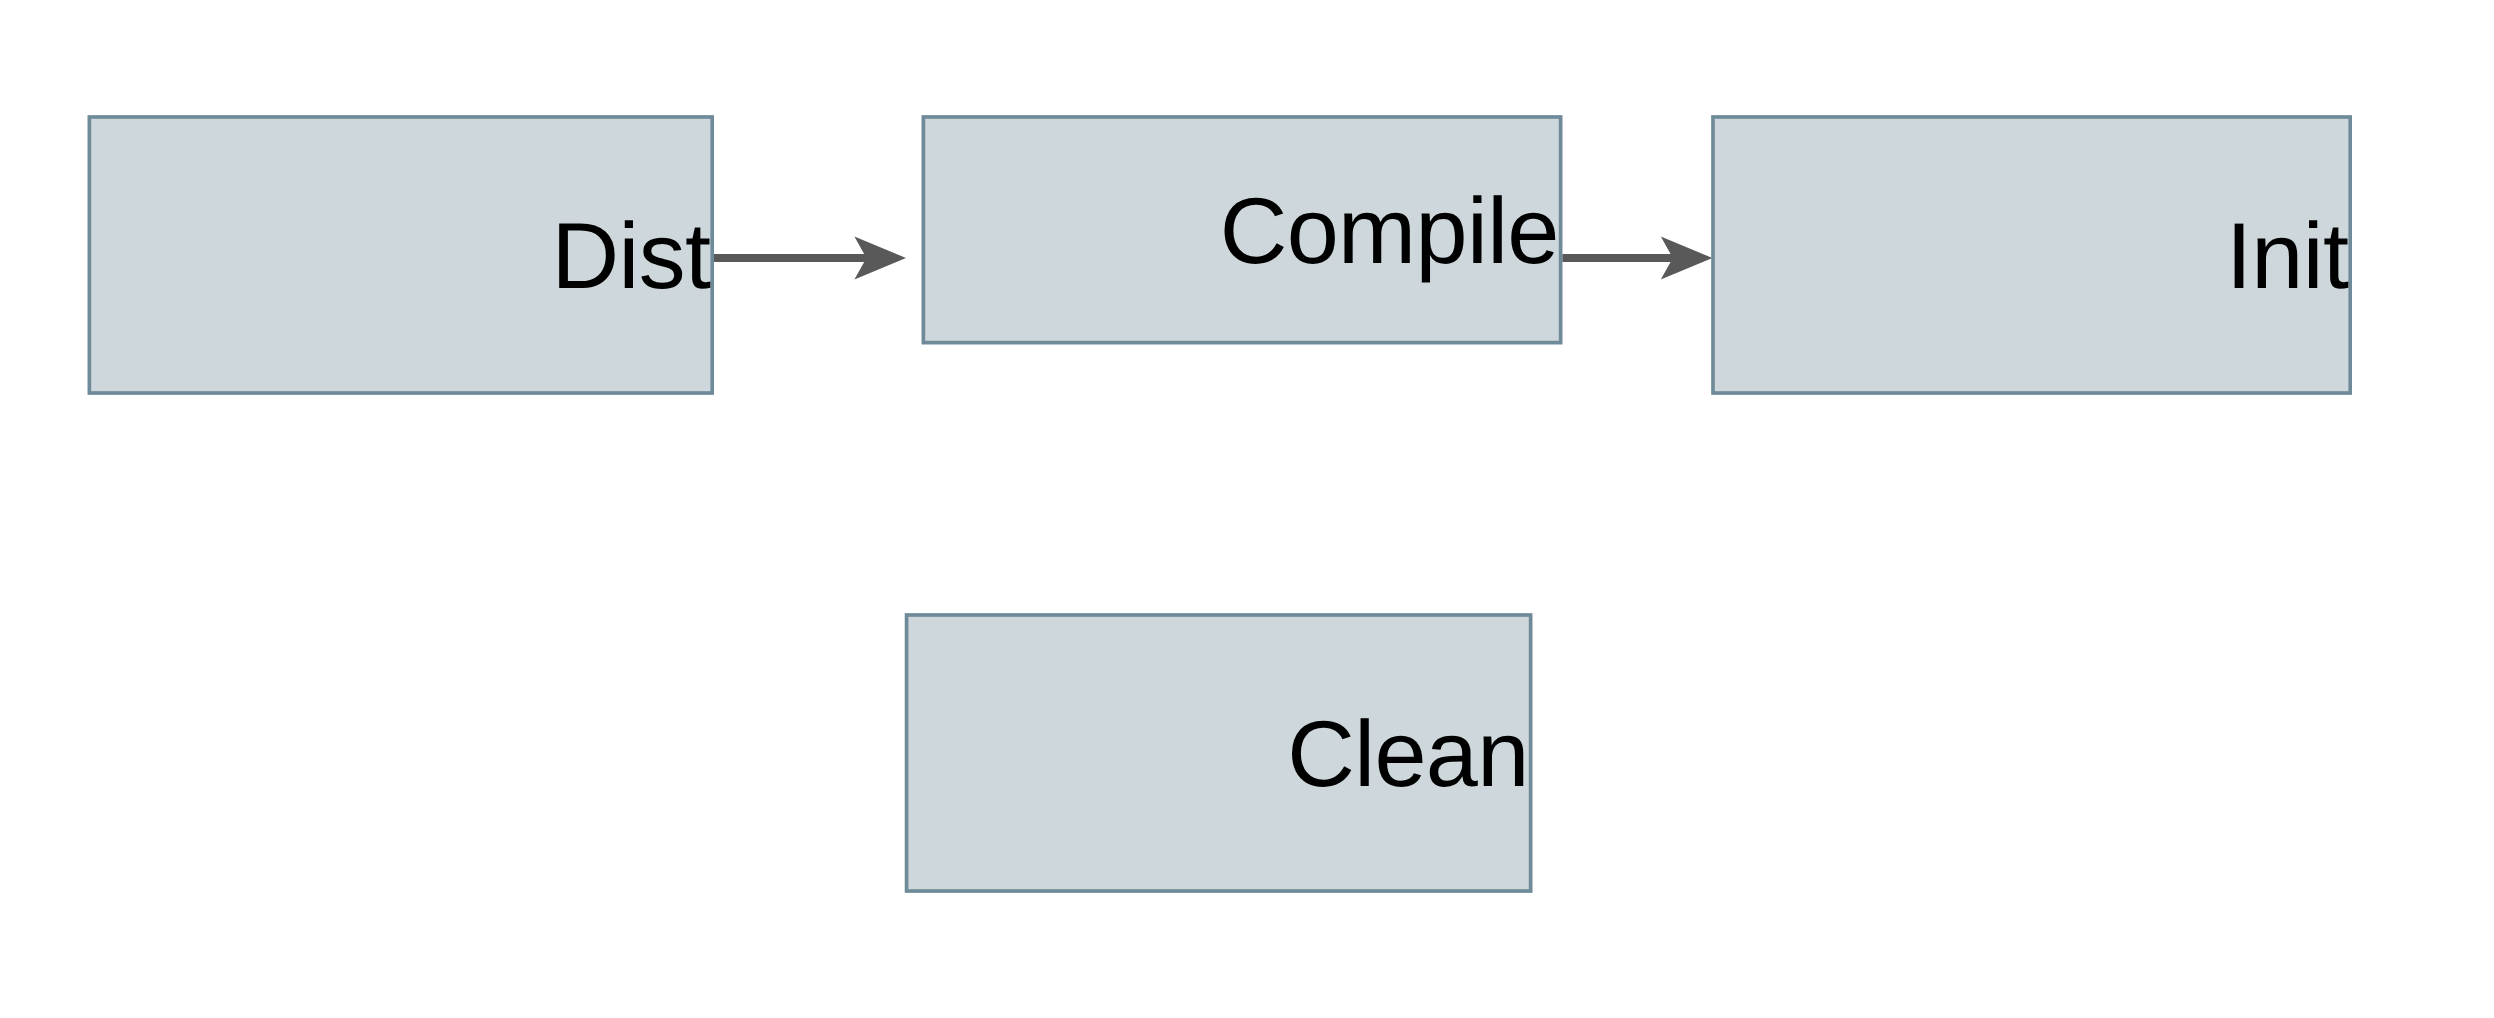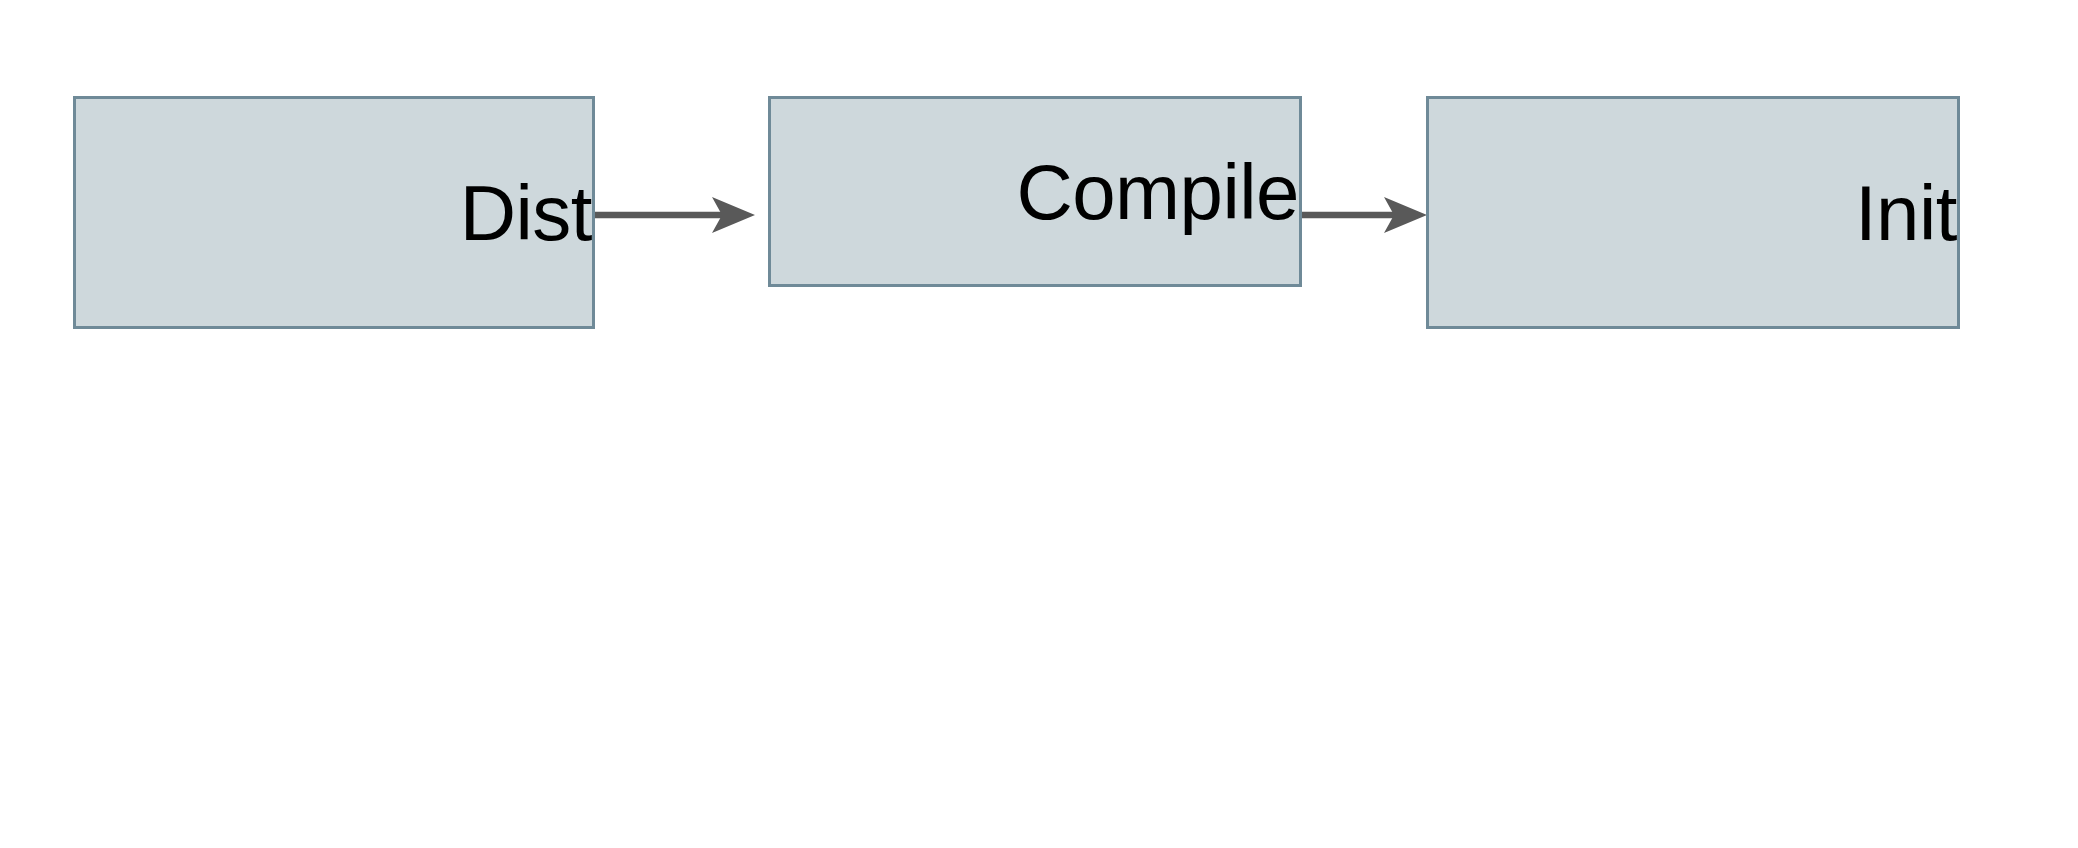--- a/index.html
+++ b/index.html
@@ -77,14 +77,17 @@
   </div>
 
   <div class="node" id="node-compile">
     <span class="node-label">Compile</span>
   </div>
 
   <div class="node" id="node-init">
     <span class="node-label">Init</span>
   </div>
 
+  <div class="node" id="node-clean">
+    <span class="node-label">Clean</span>
+  </div>
 
 </div>
 
 </body></html>

